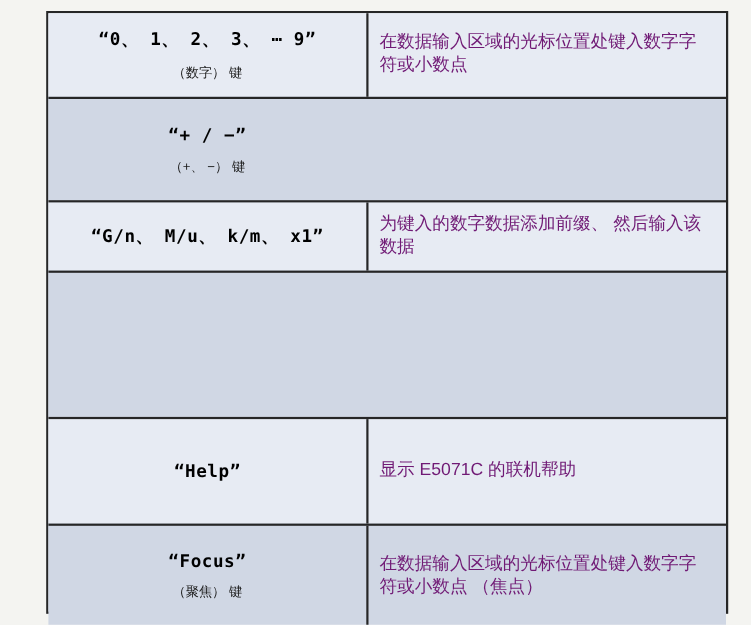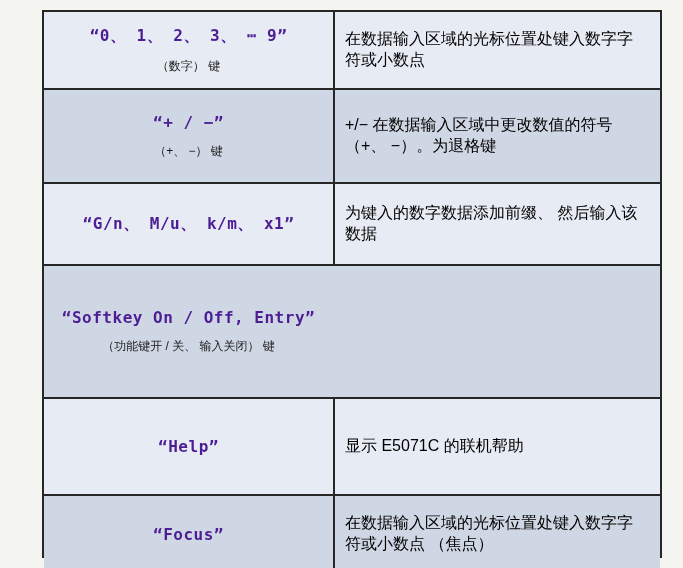--- a/index.html
+++ b/index.html
@@ -27,24 +27,24 @@
   }
   .trow {
     display: grid;
     grid-template-columns: 289px 1fr;
     border-top: 2px solid #262626;
     box-sizing: border-box;
   }
   .trow:first-child { border-top: none; }
   .trow:nth-child(1) { height: 76px; }
   .trow:nth-child(2) { height: 94px; }
-  .trow:nth-child(3) { height: 82px; }
+  .trow:nth-child(3) { height: 64px; }
   .trow:nth-child(4) { height: 133px; }
   .trow:nth-child(5) { height: 97px; }
-  .trow:nth-child(6) { height: 78px; }
+  .trow:nth-child(6) { height: 93px; }
   .trow:nth-child(odd)  { background: #e7ebf3; }
   .trow:nth-child(even) { background: #d0d7e4; }
   .key-cell {
     display: flex;
     flex-direction: column;
     align-items: center;
     justify-content: center;
     gap: 11px;
     text-align: center;
     padding: 2px 6px;
@@ -54,32 +54,32 @@
     border-left: 2px solid #262626;
     display: flex;
     align-items: center;
     padding: 4px 12px 4px 10px;
     box-sizing: border-box;
   }
   .key-en {
     font-family: "DejaVu Sans Mono", "Liberation Mono", monospace;
     font-weight: bold;
     font-size: 16px;
-    color: #4c1d95;
+    color: #000000;
     letter-spacing: 0.5px;
     white-space: nowrap;
   }
   .key-cn {
     font-size: 12px;
     color: #1a1a1a;
   }
   .desc-text {
     font-size: 16px;
     line-height: 1.3;
-    color: #000000;
+    color: #701a75;
   }
 </style>
 </head>
 <body>
 
 <div class="page">
   <div class="key-table" id="key-table">
   <div class="trow">
     <div class="key-cell">
       <span class="key-en">“0、 1、 2、 3、 ⋯ 9”</span>
@@ -88,52 +88,46 @@
     <div class="desc-cell">
       <span class="desc-text">在数据输入区域的光标位置处键入数字字符或小数点</span>
     </div>
   </div>
 
   <div class="trow">
     <div class="key-cell">
       <span class="key-en">“+ / −”</span>
       <span class="key-cn">（+、 −） 键</span>
     </div>
-    <div class="desc-cell">
-      <span class="desc-text">+/− 在数据输入区域中更改数值的符号 （+、 −）。为退格键</span>
-    </div>
   </div>
 
   <div class="trow">
     <div class="key-cell">
       <span class="key-en">“G/n、 M/u、 k/m、 x1”</span>
     </div>
     <div class="desc-cell">
       <span class="desc-text">为键入的数字数据添加前缀、 然后输入该数据</span>
     </div>
   </div>
 
   <div class="trow">
-    <div class="key-cell">
-      <span class="key-en">“Softkey On / Off, Entry”</span>
-      <span class="key-cn">（功能键开 / 关、 输入关闭） 键</span>
-    </div>
   </div>
 
   <div class="trow">
     <div class="key-cell">
       <span class="key-en">“Help”</span>
     </div>
     <div class="desc-cell">
       <span class="desc-text">显示 E5071C 的联机帮助</span>
     </div>
   </div>
 
   <div class="trow">
     <div class="key-cell">
       <span class="key-en">“Focus”</span>
+      <span class="key-cn">（聚焦） 键</span>
     </div>
     <div class="desc-cell">
       <span class="desc-text">在数据输入区域的光标位置处键入数字字符或小数点 （焦点）</span>
     </div>
   </div>
 </div>
 </div>
 
 </body></html>

